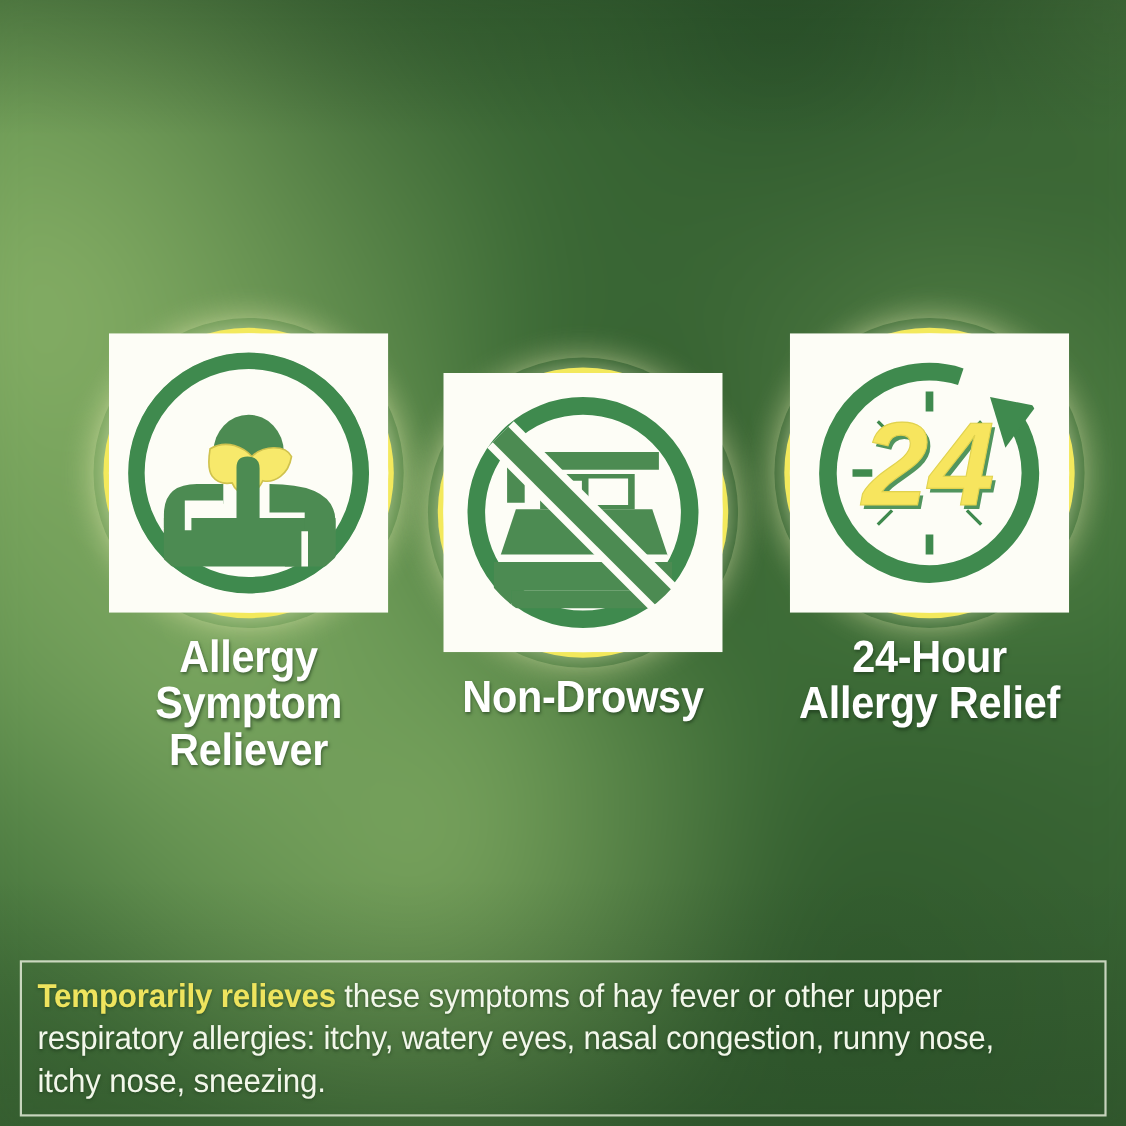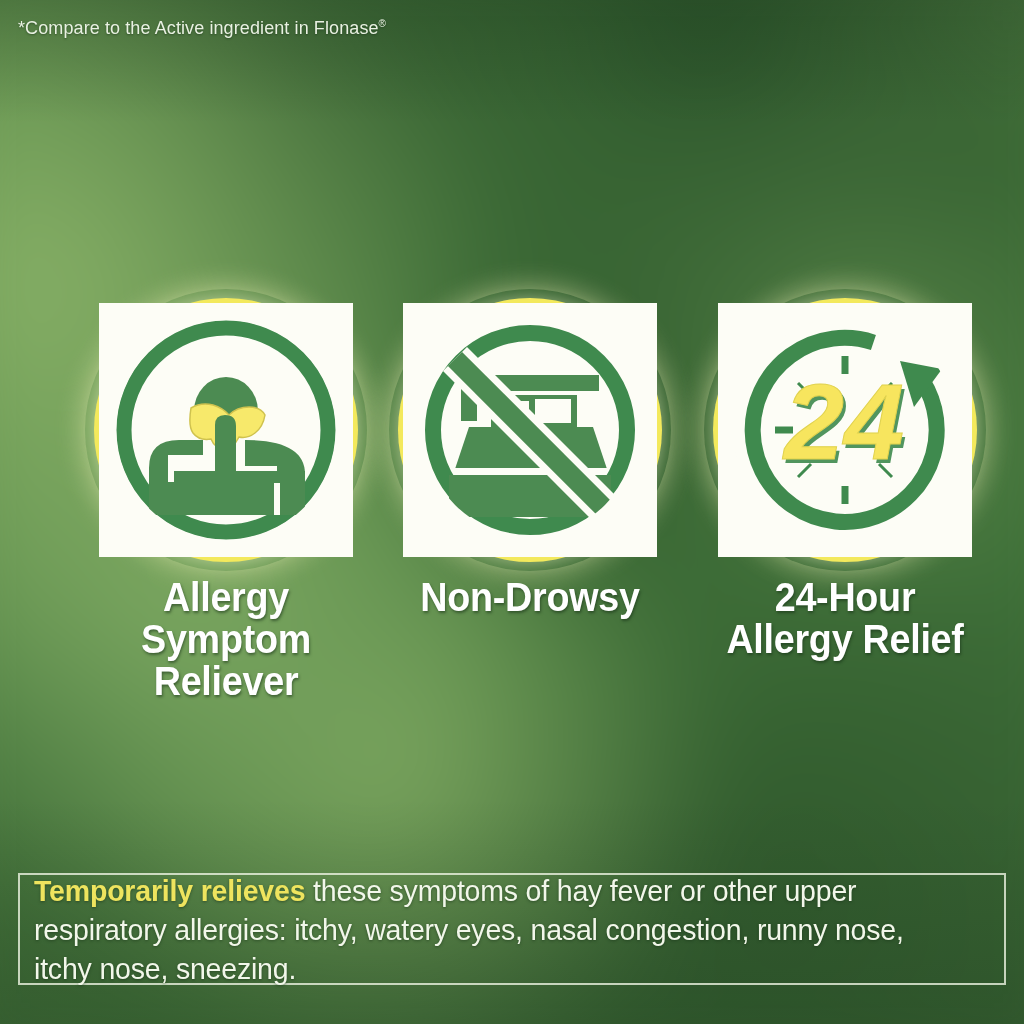--- a/index.html
+++ b/index.html
@@ -75,21 +75,21 @@
     right: 0;
     top: 303px;
     height: 400px;
   }
   .badge {
     position: absolute;
     width: 258px;
     text-align: center;
   }
   .badge.b1 { left: 97px; }
-  .badge.b2 { left: 401px; }
+  .badge.b2 { left: 401px; margin-top: 36px; }
   .badge.b3 { left: 716px; }
 
   .ring {
     position: relative;
     width: 254px;
     height: 254px;
     margin: 0 auto;
     border-radius: 50%;
     background: #fdfdf6;
     box-shadow:
@@ -123,21 +123,21 @@
     transform-origin: center top;
     white-space: pre-line;
   }
 
   
   .caption-box {
     position: absolute;
     left: 18px;
     top: 873px;
     width: 988px;
-    height: 112px;
+    height: 142px;
     box-sizing: border-box;
     border: 2px solid rgba(236,243,225,0.80);
     display: flex;
     align-items: center;
     padding: 18px 14px;
   }
   .caption-text {
     font-size: 30px;
     line-height: 1.30;
     color: #f2f7ea;
@@ -154,21 +154,20 @@
 </head>
 <body>
 
 <div id="stage">
 
   <div class="bg-layer">
     <div class="bg-blobs"></div>
     <div class="bg-vignette"></div>
   </div>
 
-  <div class="disclaimer"><span>*Compare to the Active ingredient in Flonase</span><span class="reg">®</span></div>
 
   <div class="badges">
 
     <div class="badge b1">
       <div class="ring">
         <div class="glow"></div>
         <svg viewBox="0 0 254 254">
 
           <circle cx="127" cy="127" r="102" fill="none" stroke="#3f8a4e" stroke-width="15"></circle>
           <g>

